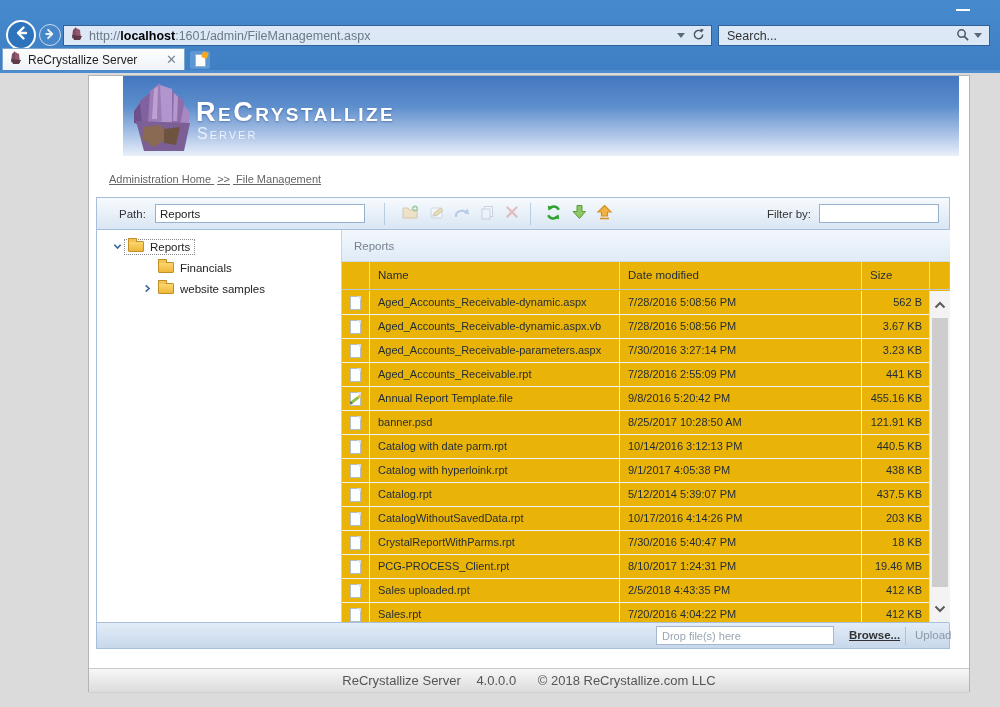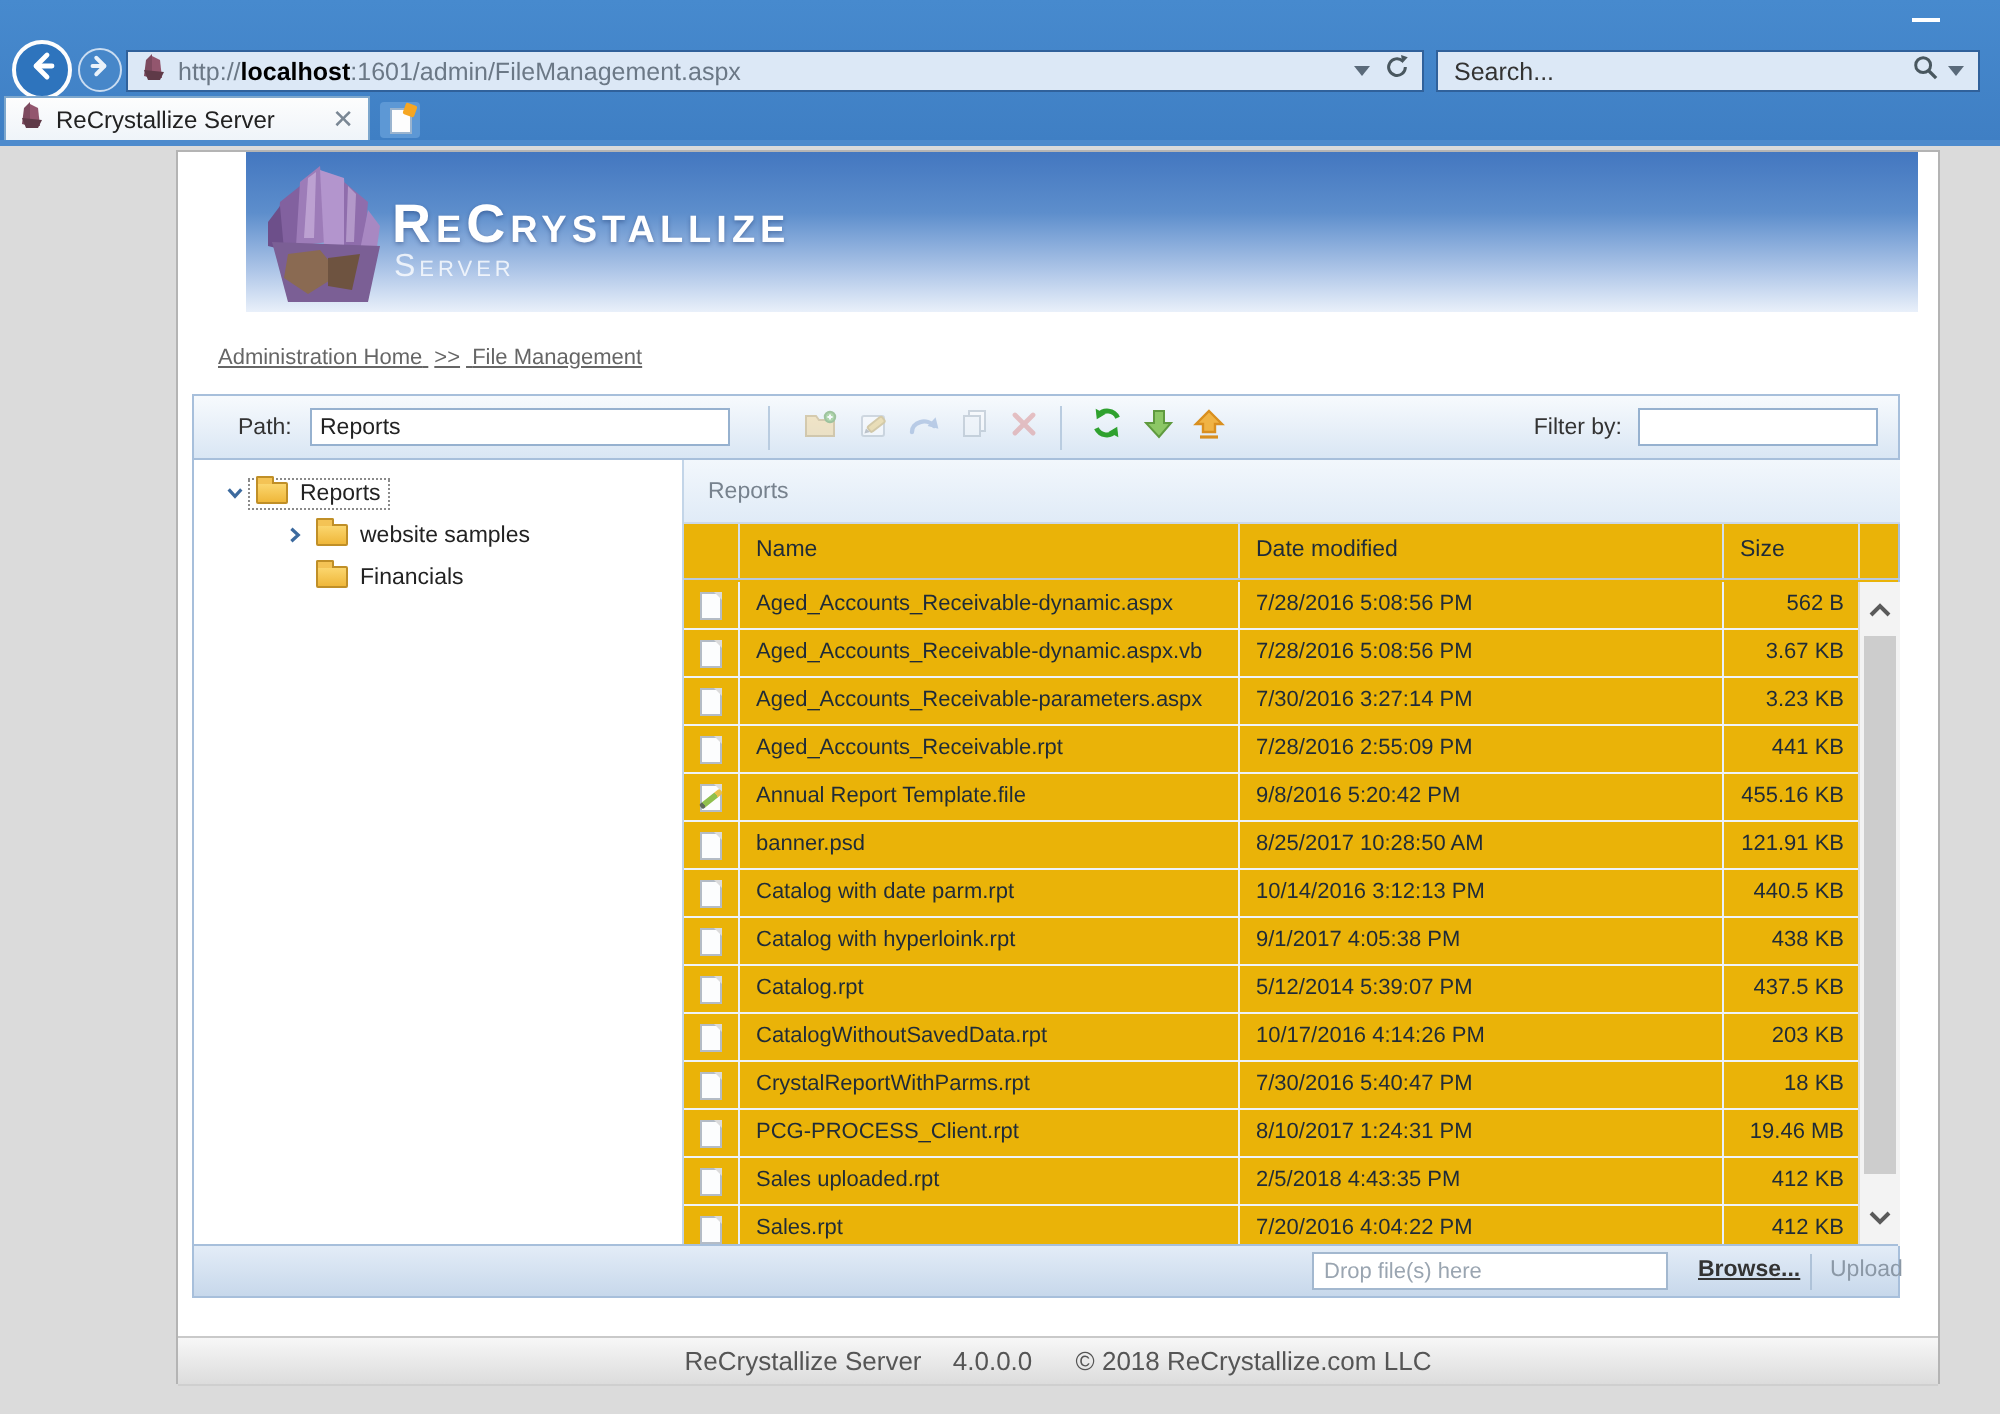--- a/index.html
+++ b/index.html
@@ -319,35 +319,35 @@
             <svg width="9" height="9" viewBox="0 0 10 10">
               <path d="M1.5 3 5 6.8 8.5 3" fill="none" stroke="#3c6a9e" stroke-width="1.8"></path>
             </svg>
           </span>
     <span class="node-box">
       <span class="folder-ico"></span>
       <span class="tree-label">Reports</span>
     </span>
   </div>
         <div class="tree-item lvl1">
+    <span class="chev"></span>
+    <span class="node-box">
+      <span class="folder-ico"></span>
+      <span class="tree-label">Financials</span>
+    </span>
+  </div>
+        <div class="tree-item lvl1">
     <span class="chev">
             <svg width="9" height="9" viewBox="0 0 10 10">
               <path d="M3 1.5 6.8 5 3 8.5" fill="none" stroke="#3c6a9e" stroke-width="1.8"></path>
             </svg>
           </span>
     <span class="node-box">
       <span class="folder-ico"></span>
       <span class="tree-label">website samples</span>
-    </span>
-  </div>
-        <div class="tree-item lvl1">
-    <span class="chev"></span>
-    <span class="node-box">
-      <span class="folder-ico"></span>
-      <span class="tree-label">Financials</span>
     </span>
   </div>
       </div>
 
     <div class="grid">
       <div class="g-title">Reports</div>
       <div class="g-head">
         <span class="hc hc-icon"></span>
         <span class="hc hc-name">Name</span>
         <span class="hc hc-date">Date modified</span>

